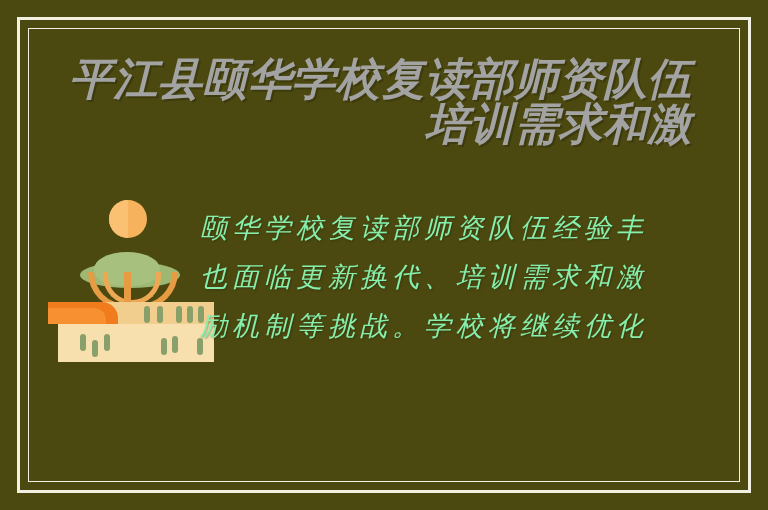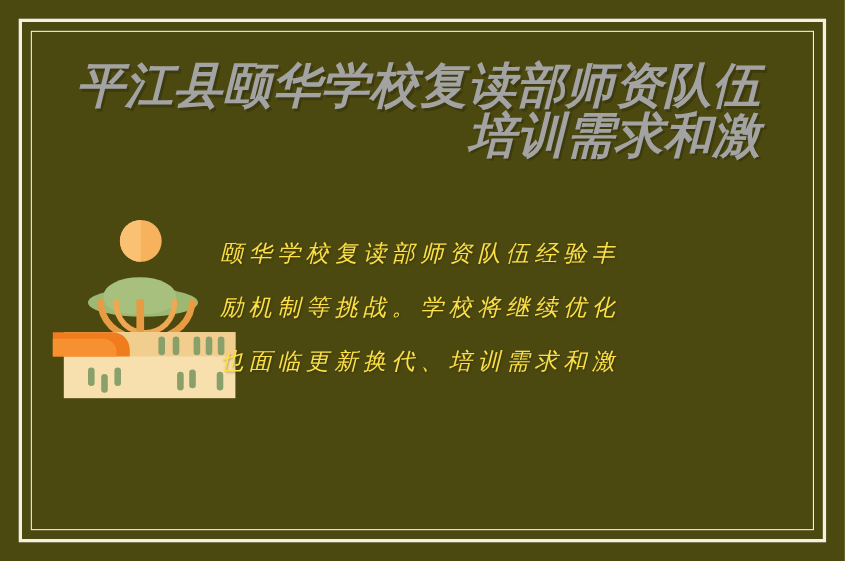--- a/index.html
+++ b/index.html
@@ -178,23 +178,23 @@
 
   
   .body-copy {
     position: absolute;
     left: 200px;
     top: 206px;
     width: 500px;
   }
   .body-line {
     display: block;
-    color: #fde047;
-    font-family: Liberation Sans, sans-serif;
-    font-size: 21px;
+    color: #86efac;
+    font-family: Liberation Mono, monospace;
+    font-size: 27px;
     font-style: italic;
     letter-spacing: 5px;
     line-height: 49px;
     white-space: nowrap;
     text-shadow: 1px 1px 2px rgba(25,25,5,0.35);
   }
 </style>
 </head>
 <body>
 
@@ -227,17 +227,17 @@
     <div class="ill-win" style="left:22px; top:138px;"></div>
     <div class="ill-win" style="left:34px; top:144px;"></div>
     <div class="ill-win" style="left:46px; top:138px;"></div>
     <div class="ill-win" style="left:103px; top:142px;"></div>
     <div class="ill-win" style="left:114px; top:140px;"></div>
     <div class="ill-win" style="left:139px; top:142px;"></div>
   </div>
 
   <div class="body-copy">
     <span class="body-line">颐华学校复读部师资队伍经验丰</span>
+    <span class="body-line">也面临更新换代、培训需求和激</span>
     <span class="body-line">励机制等挑战。学校将继续优化</span>
-    <span class="body-line">也面临更新换代、培训需求和激</span>
   </div>
 
 </div>
 
 </body></html>

